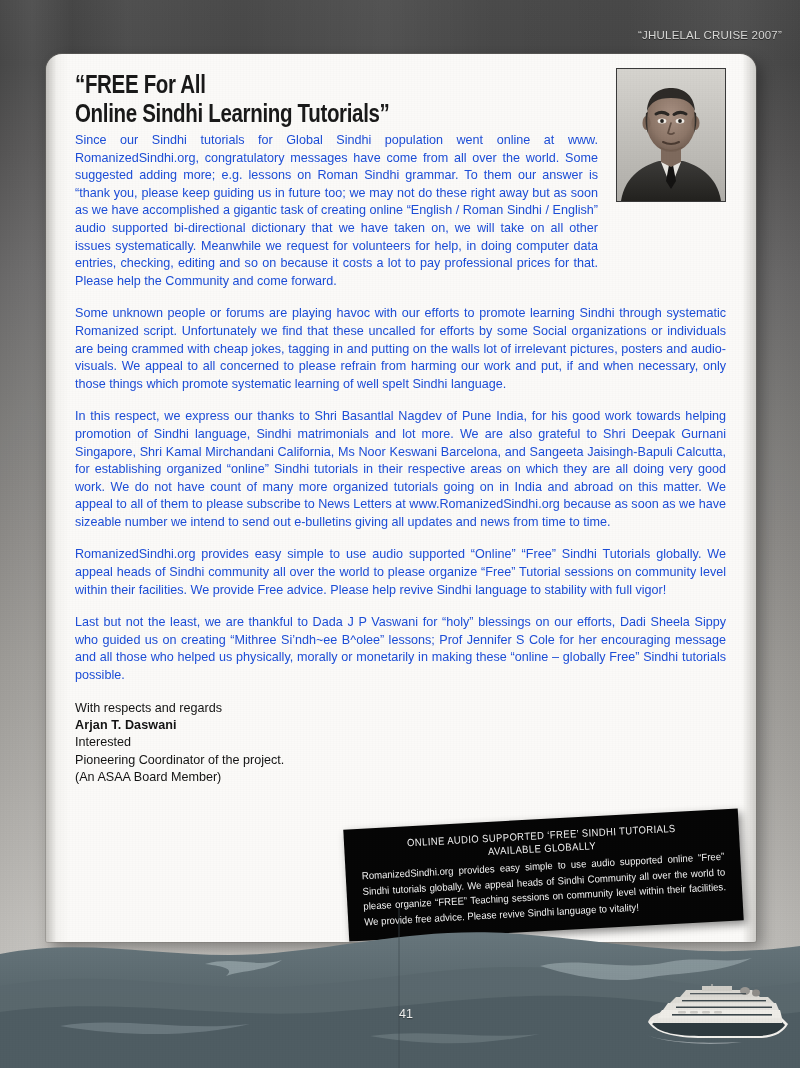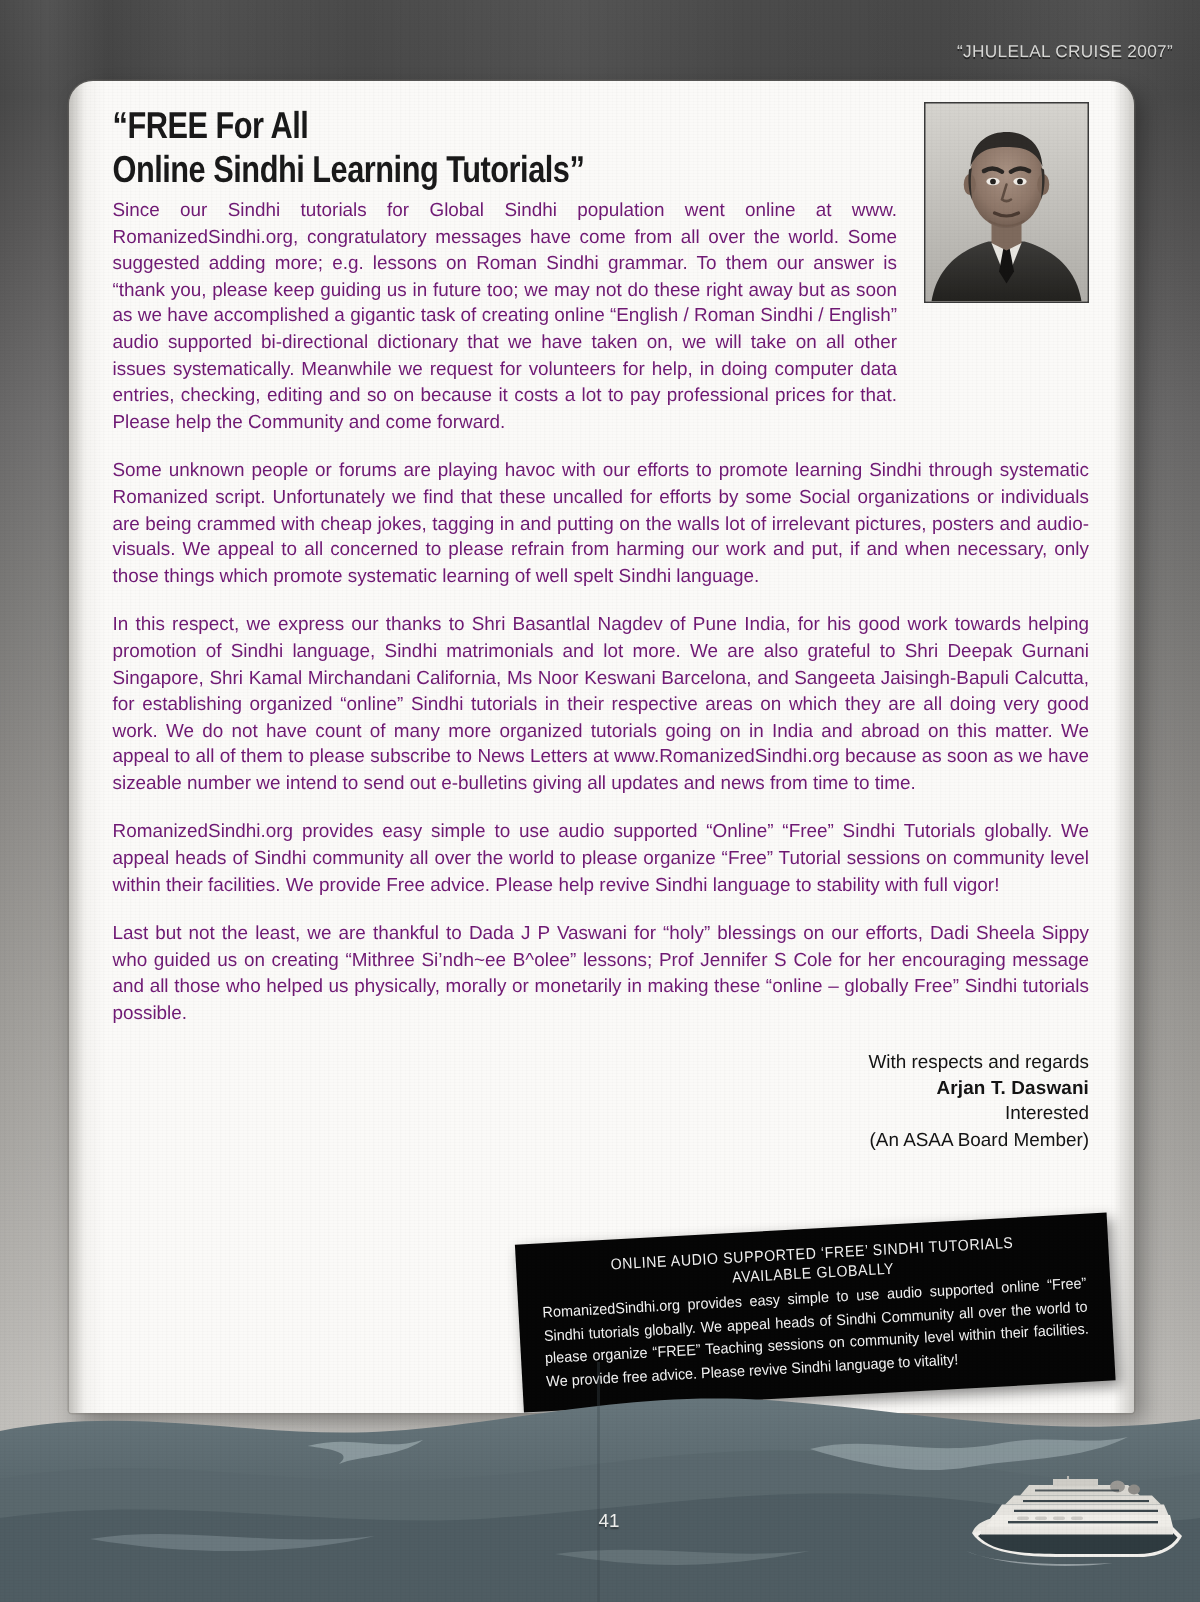--- a/index.html
+++ b/index.html
@@ -137,21 +137,21 @@
     background: #bdbbb6;
     overflow: hidden;
   }
   #portrait-frame svg { display: block; width: 100%; height: 100%; }
 
   
   .body-text {
     font-family: "Liberation Sans", sans-serif;
     font-size: 12.6px;
     line-height: 17.6px;
-    color: #701a75;
+    color: #1d4ed8;
     text-align: justify;
     margin: 0 0 15px 0;
     -webkit-hyphens: none;
     hyphens: none;
   }
   .body-text.narrow {
     
     width: 100%;
   }
   #para-1 { margin-top: 4px; }
@@ -163,21 +163,20 @@
     shape-outside: content-box;
   }
 
   
   #signature {
     font-family: "Liberation Sans", sans-serif;
     font-size: 12.6px;
     line-height: 17.4px;
     color: #141414;
     margin-top: 6px;
-    text-align: right;
   }
   #signature .sig-name {
     font-weight: 700;
     letter-spacing: 0.1px;
   }
 
   
   #promo-banner {
     position: absolute;
     left: 300px;
@@ -335,20 +334,21 @@
       <p class="body-text narrow" id="para-1">Since our Sindhi tutorials for Global Sindhi population went online at www. RomanizedSindhi.org, congratulatory messages have come from all over the world. Some suggested adding more; e.g. lessons on Roman Sindhi grammar. To them our answer is “thank you, please keep guiding us in future too; we may not do these right away but as soon as we have accomplished a gigantic task of creating online “English / Roman Sindhi / English” audio supported bi-directional dictionary that we have taken on, we will take on all other issues systematically.  Meanwhile we request for volunteers for help, in doing computer data entries, checking, editing and so on because it costs a lot to pay professional prices for that.  Please help the Community and come forward.</p>
       <p class="body-text">Some unknown people or forums are playing havoc with our efforts to promote learning Sindhi through systematic Romanized script. Unfortunately we find that these uncalled for efforts by some Social organizations or individuals are being crammed with cheap jokes, tagging in and putting on the walls lot of irrelevant pictures, posters and audio-visuals.  We appeal to all concerned to please refrain from harming our work and put, if and when necessary, only those things which promote systematic learning of well spelt Sindhi language.</p>
       <p class="body-text">In this respect, we express our thanks to Shri Basantlal Nagdev of Pune India, for his good work towards helping promotion of Sindhi language, Sindhi matrimonials and lot more.   We are also grateful to Shri Deepak Gurnani Singapore, Shri Kamal Mirchandani California, Ms Noor Keswani Barcelona, and Sangeeta Jaisingh-Bapuli Calcutta, for establishing organized “online” Sindhi tutorials in their respective areas on which they are all doing very good work.  We do not have count of many more organized tutorials going on in India and abroad on this matter.   We appeal to all of them to please subscribe to News Letters at www.RomanizedSindhi.org because as soon as we have sizeable number we intend to send out e-bulletins giving all updates and news from time to time.</p>
       <p class="body-text">RomanizedSindhi.org provides easy simple to use audio supported “Online” “Free” Sindhi Tutorials globally.  We appeal heads of Sindhi community all over the world to please organize “Free” Tutorial sessions on community level within their facilities.  We provide Free advice. Please help revive Sindhi language to stability with full vigor!</p>
       <p class="body-text">Last but not the least, we are thankful to Dada J P Vaswani for “holy” blessings on our efforts,  Dadi Sheela Sippy who guided us on creating “Mithree Si’ndh~ee B^olee” lessons; Prof Jennifer S Cole for her encouraging message and all those who helped us physically, morally or monetarily in making these “online – globally Free” Sindhi tutorials possible.</p>
 
       <div id="signature">
         <div>With respects and regards</div>
         <div class="sig-name">Arjan T. Daswani</div>
         <div>Interested</div>
+        <div>Pioneering Coordinator of the project.</div>
         <div>(An ASAA Board Member)</div>
       </div>
 
     </div>
 
     <div id="promo-banner">
       <div id="promo-inner">
         <div class="promo-head">ONLINE AUDIO SUPPORTED ‘FREE’ SINDHI TUTORIALS</div>
         <div class="promo-head">AVAILABLE GLOBALLY</div>
         <div class="promo-body">RomanizedSindhi.org  provides  easy  simple  to  use  audio  supported  online  “Free” Sindhi tutorials globally. We appeal heads of Sindhi Community all over the world to please organize “FREE” Teaching sessions on community level within their facilities. We provide free advice. Please revive Sindhi language to vitality!</div>

